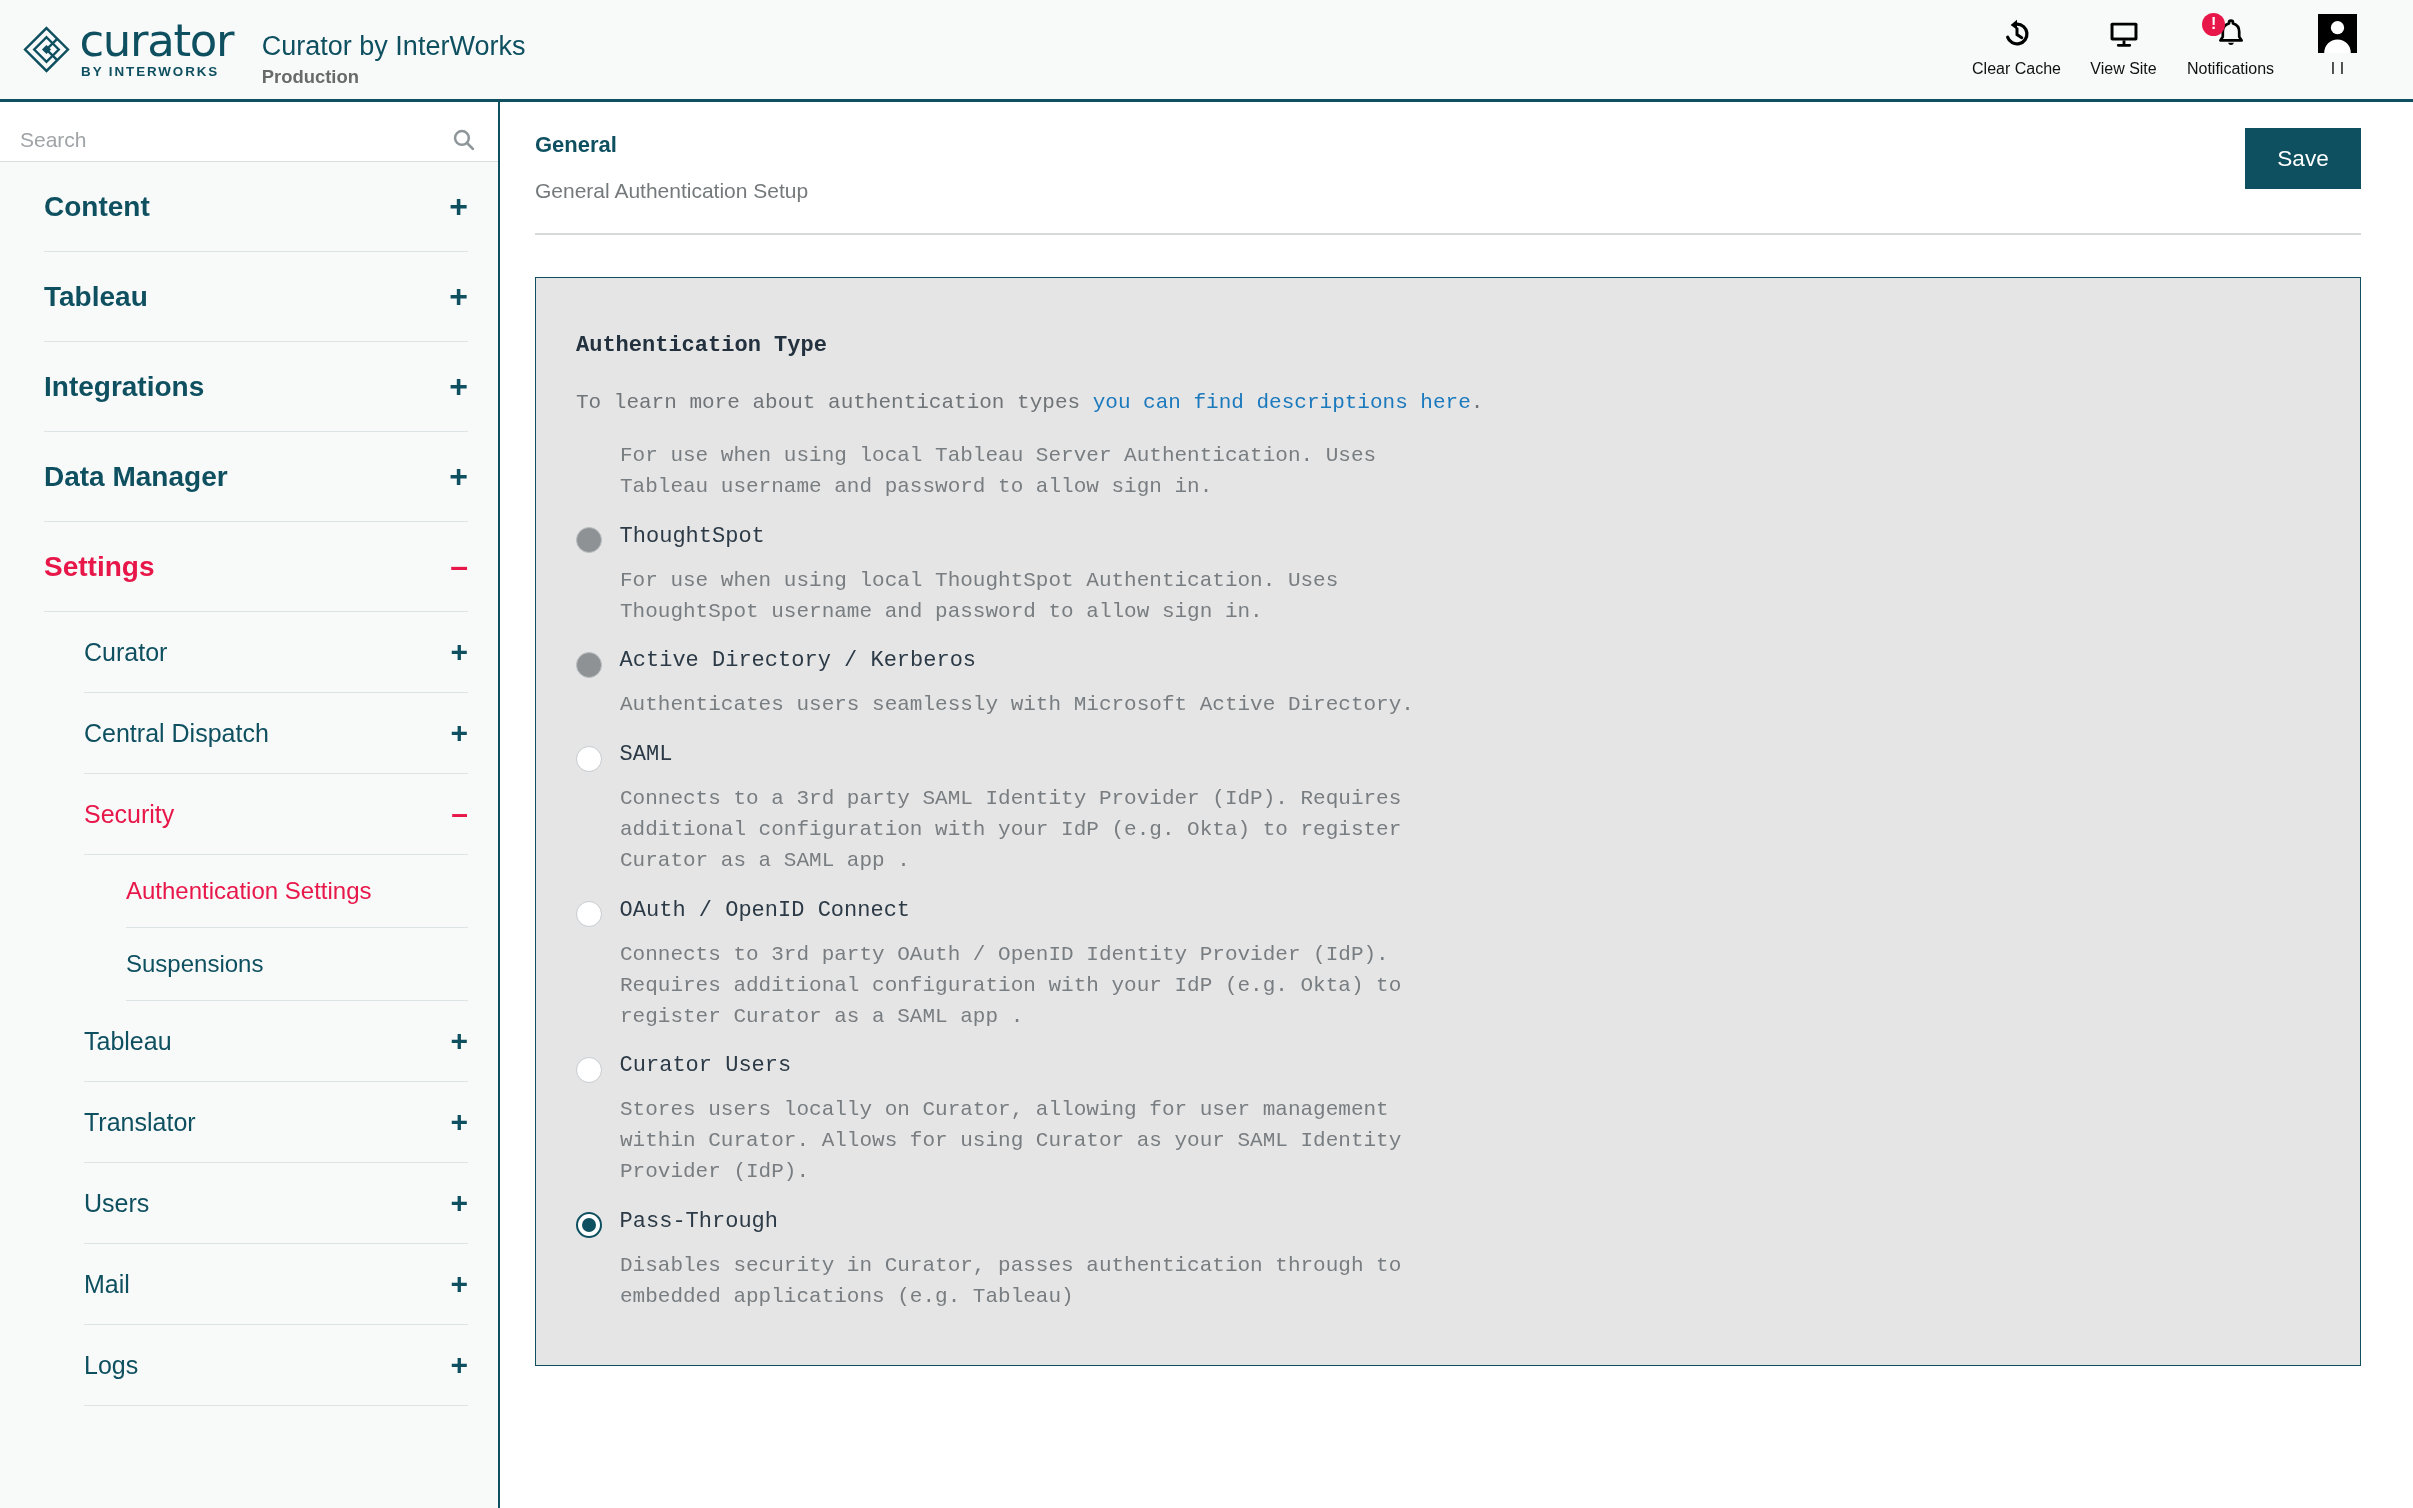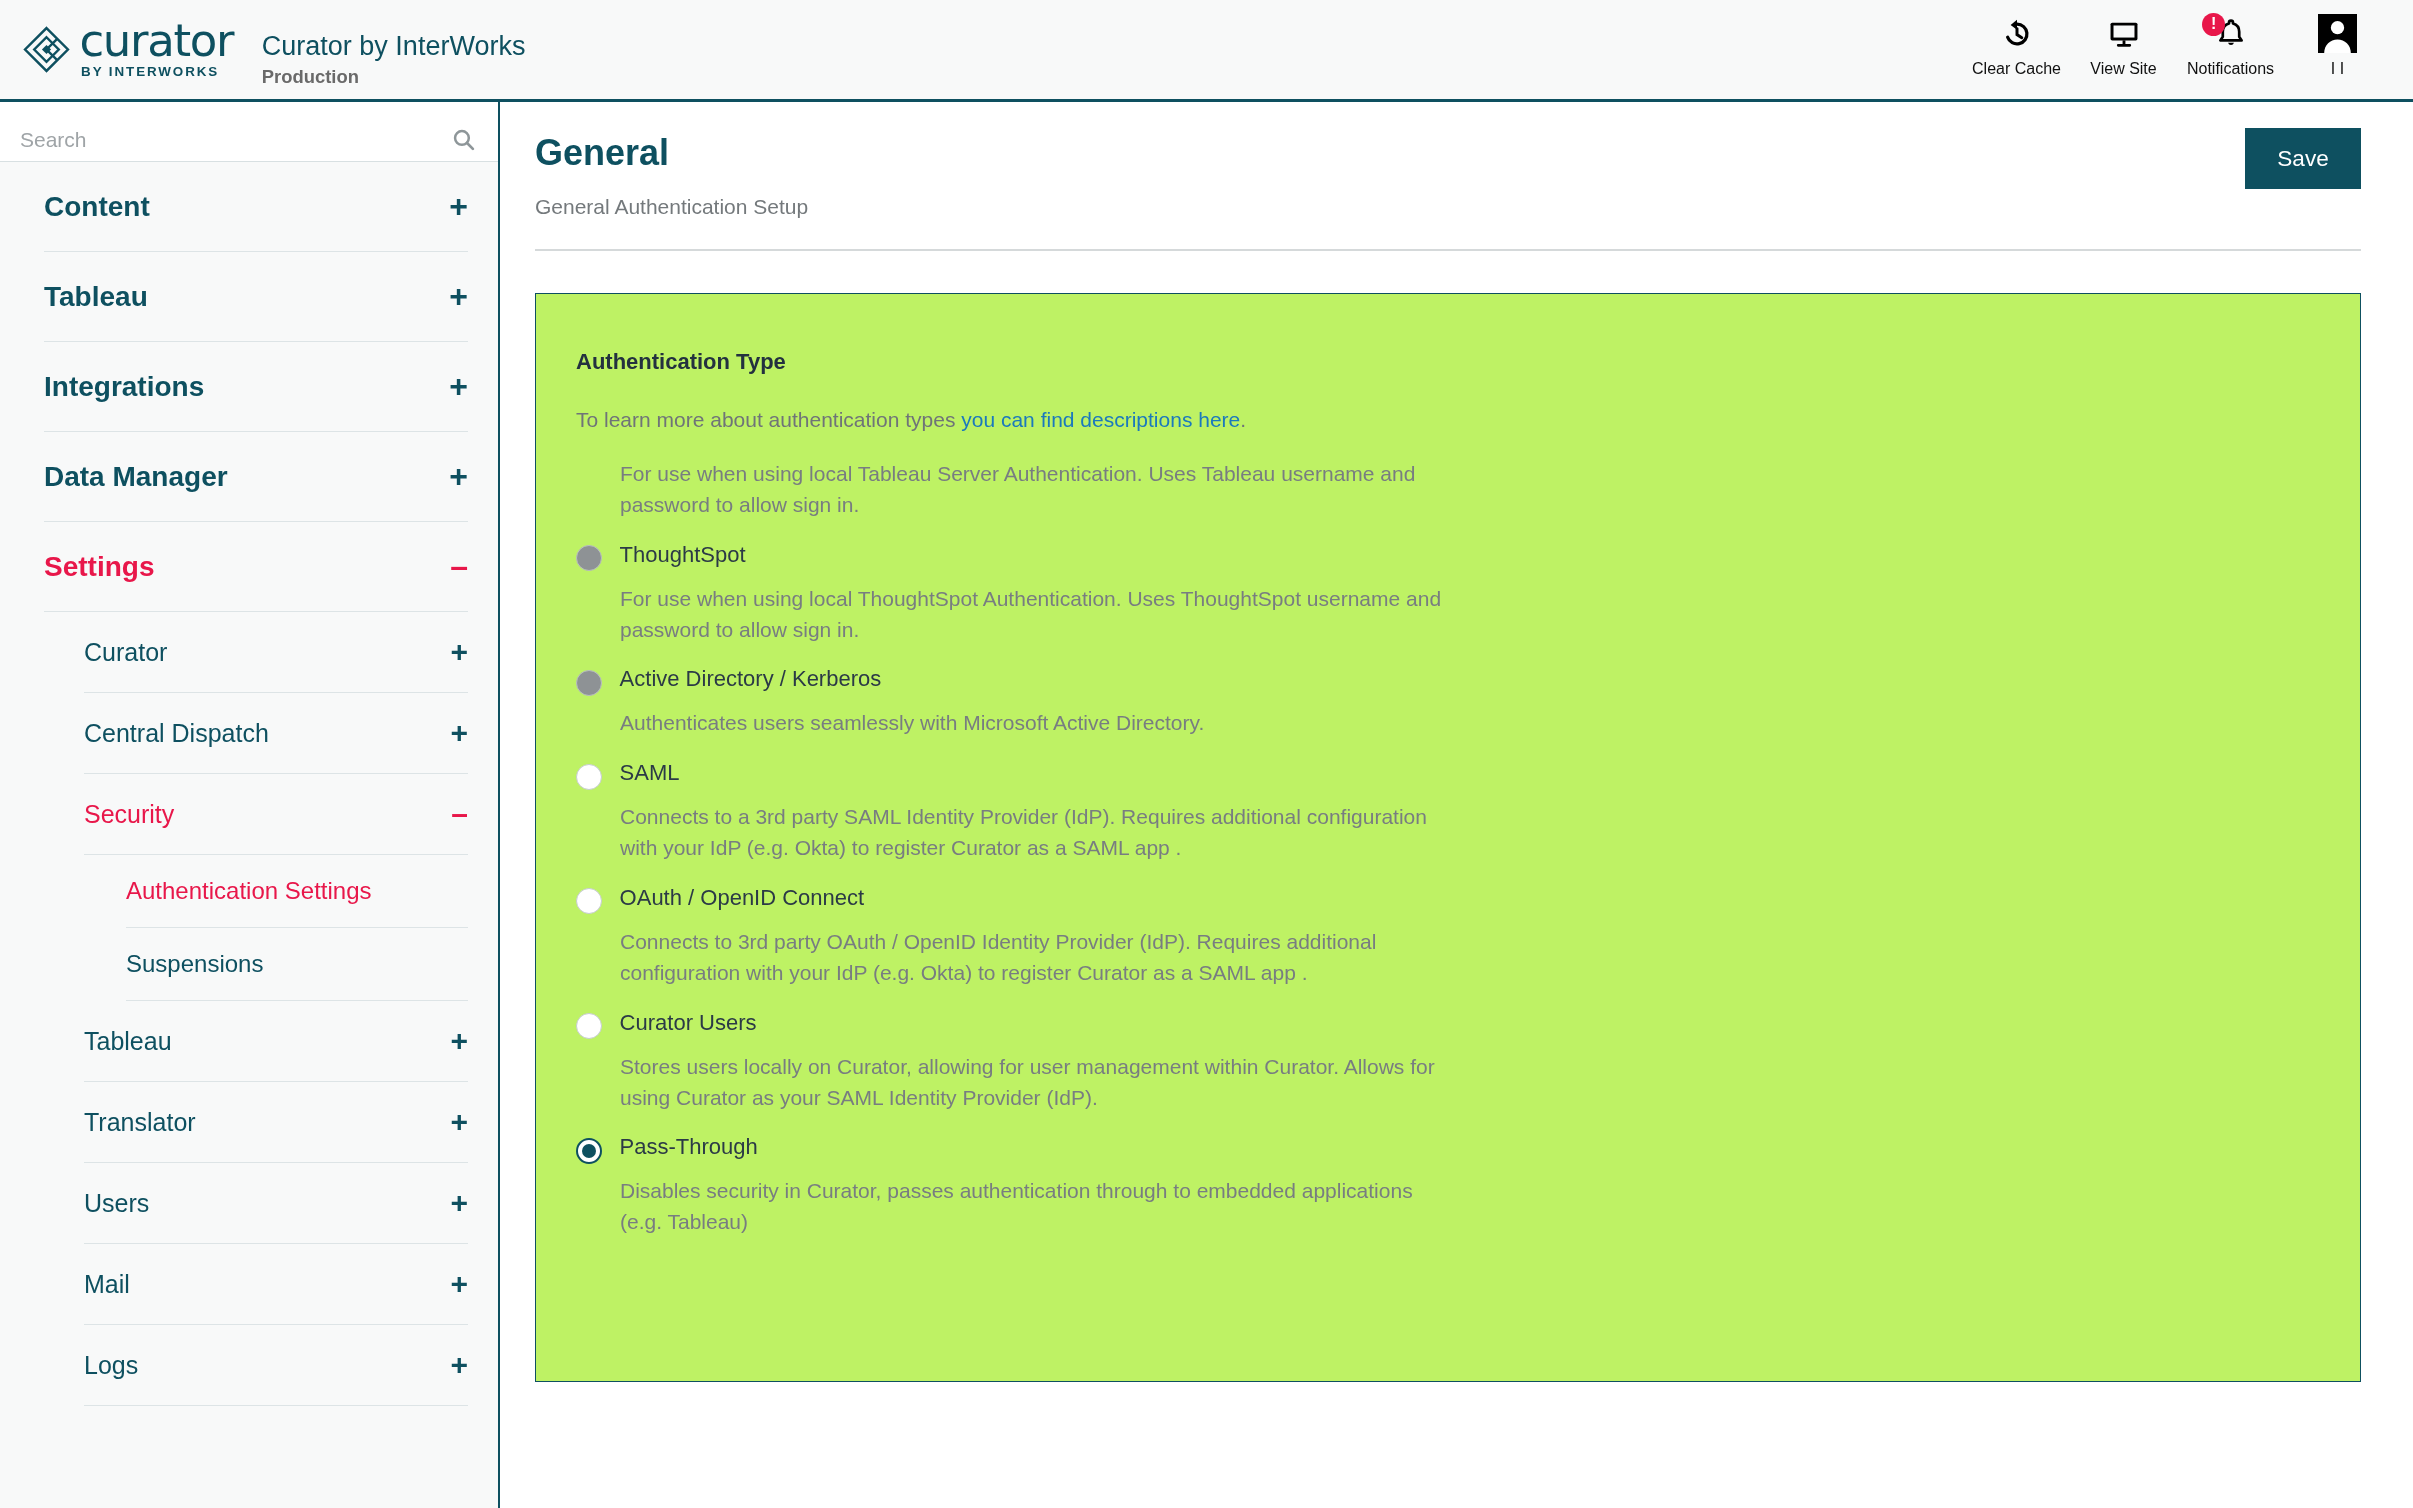--- a/index.html
+++ b/index.html
@@ -138,38 +138,39 @@
   .nav-l3.active .txt { color: #e8174a; }
 
   
   .main { flex: 1; background: #ffffff; padding: 0 52px 0 35px; }
   .main-head {
     position: relative;
     padding-top: 30px;
     border-bottom: 2.5px solid #d5d9da;
     padding-bottom: 30px;
   }
-  .page-title { font-size: 36px; font-weight: 700; color: #0e5060; }
+  .page-title { font-size: 22px; font-weight: 700; color: #0e5060; }
   .page-sub { font-size: 21px; color: #74797c; margin-top: 21px; }
   .save-btn {
     position: absolute; right: 0; top: 26px;
     width: 116px; height: 61px;
     background: #0e5060; color: #ffffff;
     border: none; cursor: pointer;
     font-size: 22.6px;
     font-family: "Liberation Sans", sans-serif;
     display: flex; align-items: center; justify-content: center;
   }
 
   .panel {
     margin-top: 42px;
     border: 1.7px solid #0e5060;
-    background: #bef264;
+    background: #e5e5e5;
     padding: 55px 8px 45px 40px;
     height: 1089px;
+    font-family: Liberation Mono, monospace;
   }
   .sect-title { font-size: 22px; font-weight: 700; color: #23313f; }
   .sect-help { font-size: 21px; color: #6f7478; margin-top: 33px; }
   .sect-help a { color: #1b79bd; text-decoration: none; cursor: pointer; }
 
   .radio-list { margin-top: 27px; }
   .radio-row { display: flex; align-items: flex-start; cursor: pointer; }
   .radio {
     width: 26px; height: 26px; border-radius: 50%;
     border: 1.7px solid #c6ccd0; background: #ffffff;

